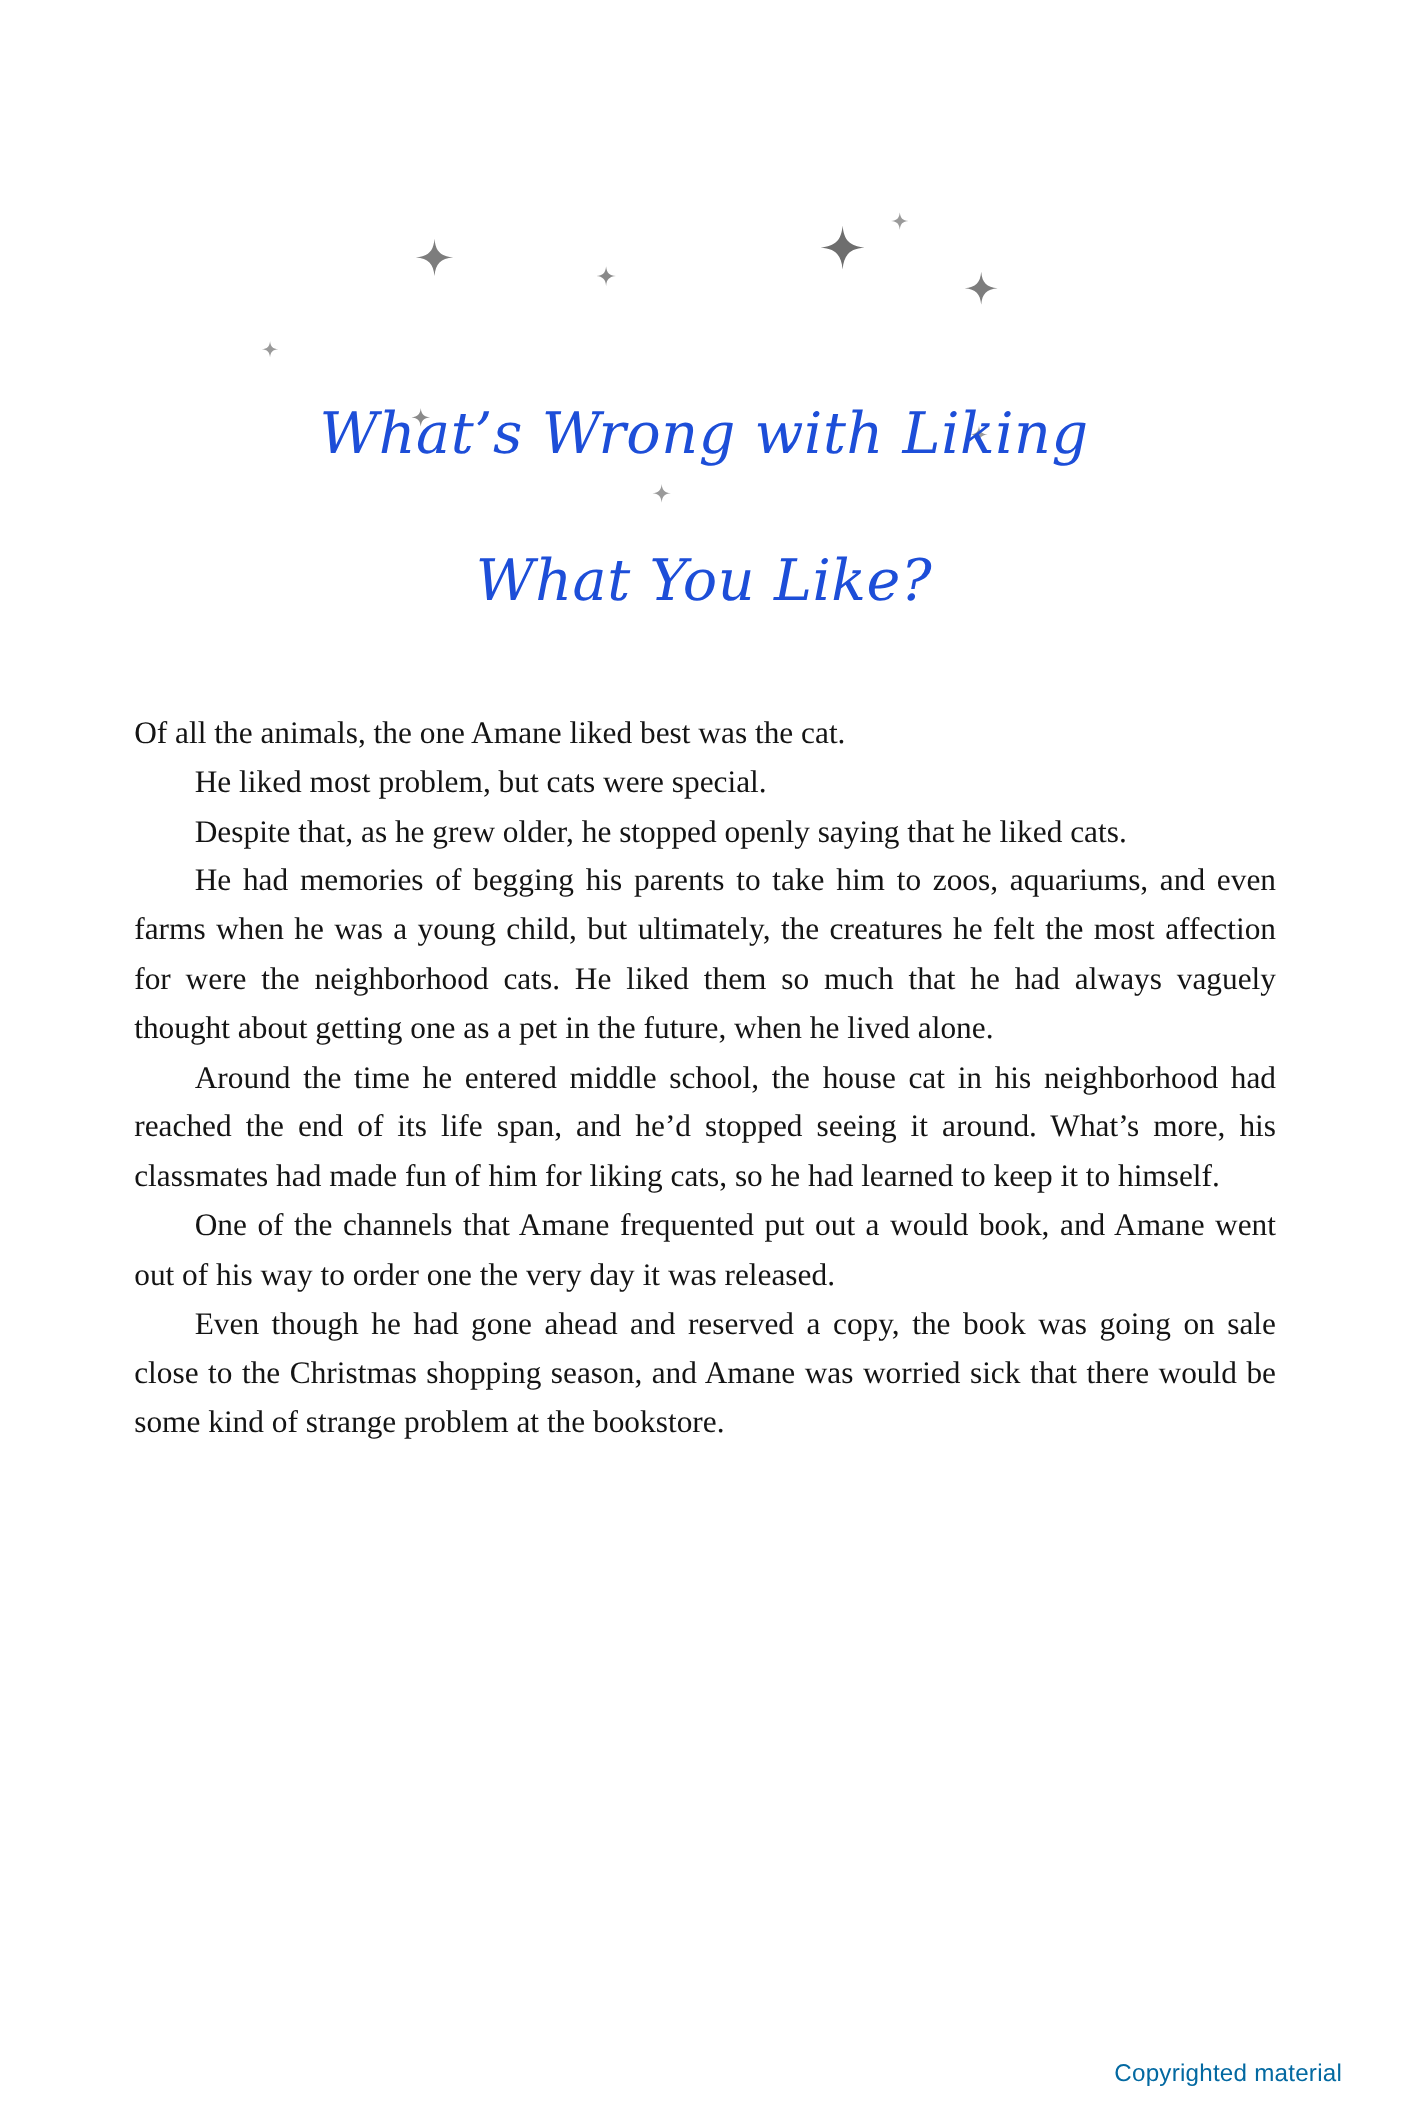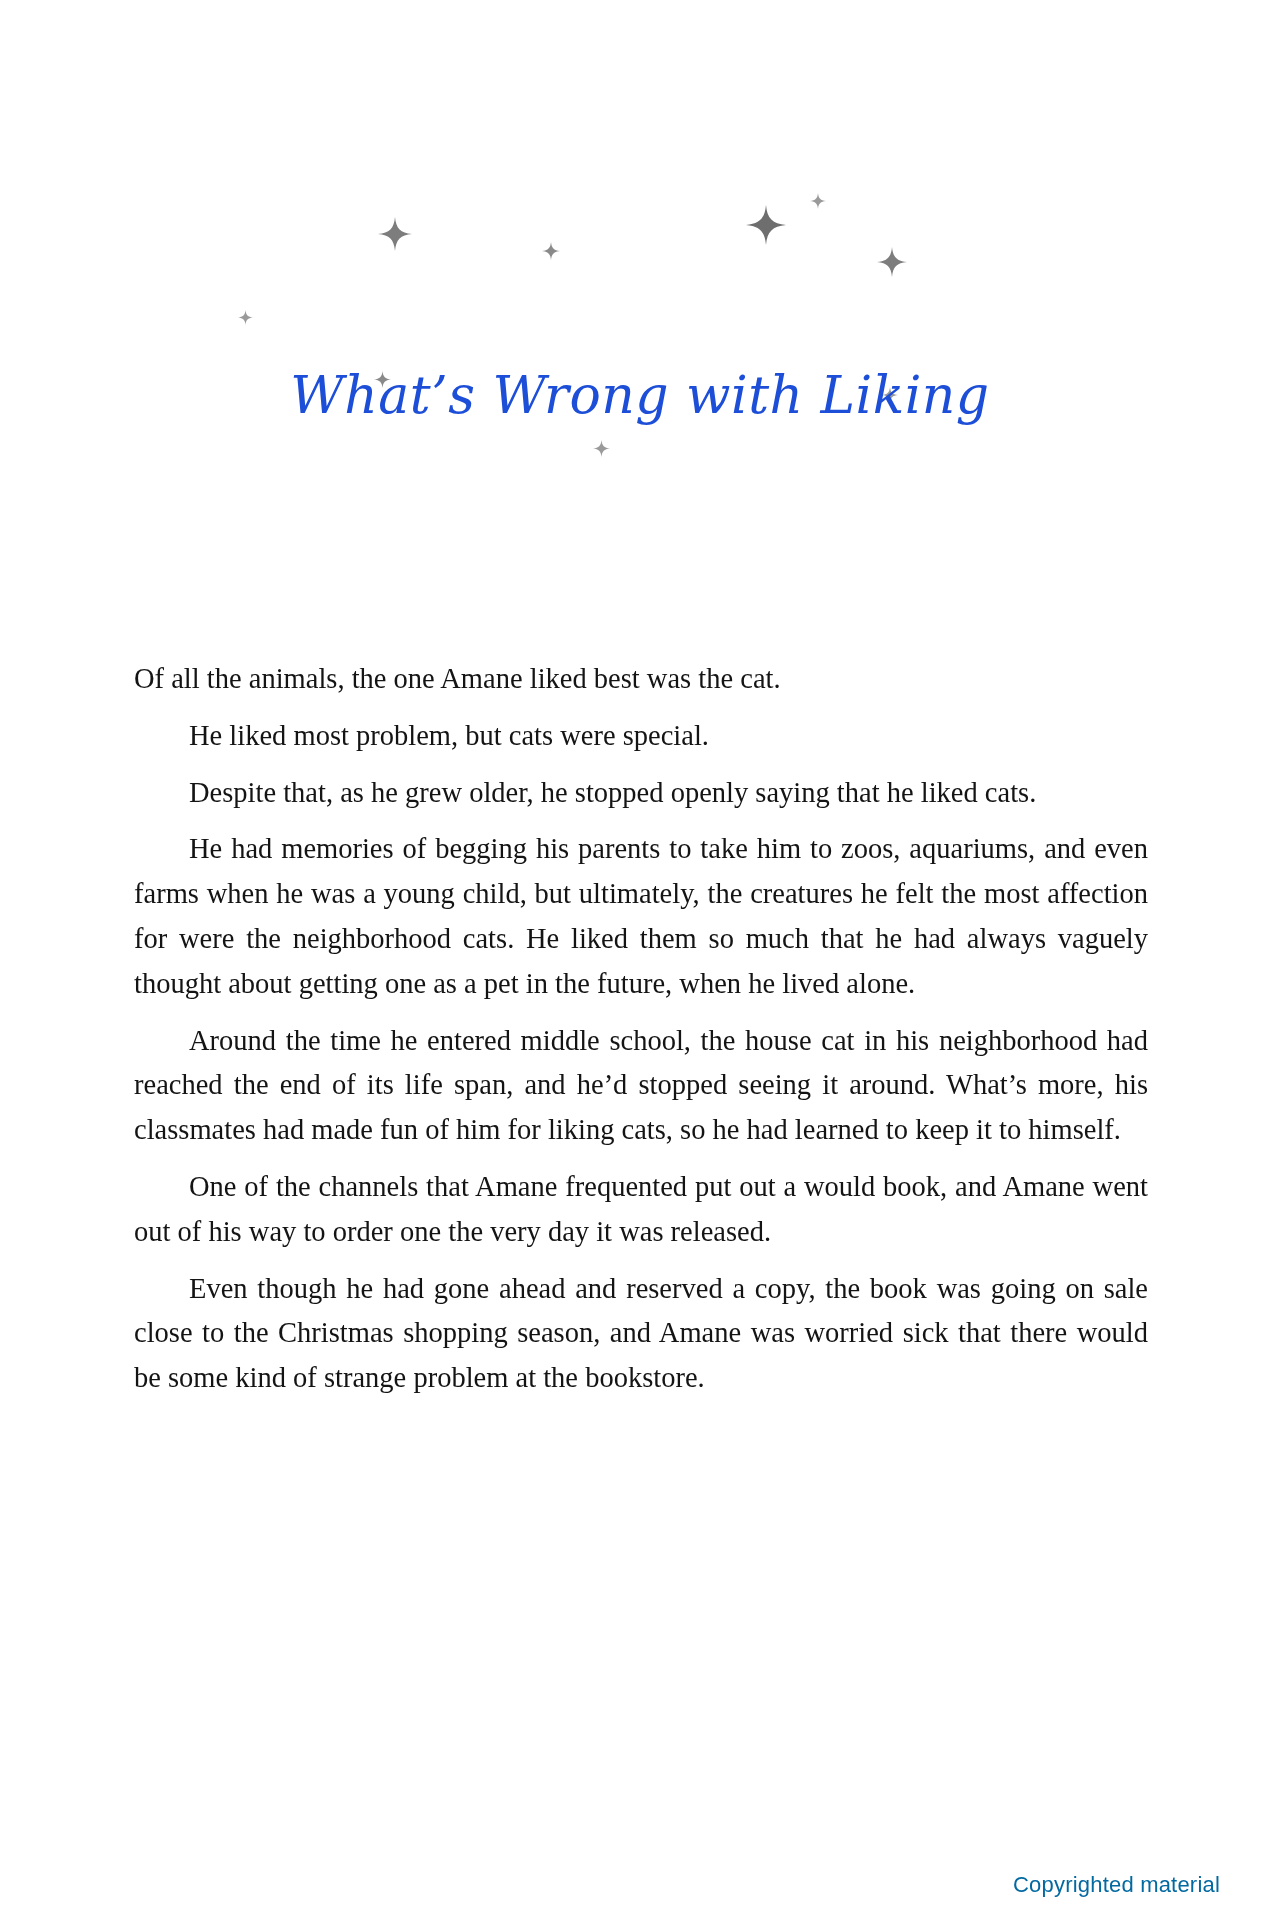--- a/index.html
+++ b/index.html
@@ -80,21 +80,21 @@
     top: 645px;
     width: 1038px;
     font-size: 28.5px;
     line-height: 44.8px;
     text-align: justify;
     text-justify: inter-word;
     color: #141414;
     font-family: "Liberation Serif", "DejaVu Serif", serif;
   }
   .body-text p {
-    margin: 12px;
+    margin: 0;
     text-indent: 55px;
     hyphens: none;
   }
   .body-text p.no-indent {
     text-indent: 0;
   }
   
   .body-text p {
     text-align-last: left;
   }
@@ -168,20 +168,21 @@
       </span>
 
       <span class="sparkle" style="left:343px; top:245px;">
         <svg width="17" height="17" viewBox="0 0 40 40" aria-hidden="true">
           <path d="M20 0 C21.2 13.5 26.5 18.8 40 20 C26.5 21.2 21.2 26.5 20 40 C18.8 26.5 13.5 21.2 0 20 C13.5 18.8 18.8 13.5 20 0 Z" fill="#9a9a9a"></path>
         </svg>
       </span>
 
       <h1 class="chapter-title">
         <span class="title-line-1">What’s Wrong with Liking</span>
+        <span class="title-line-2">What You Like?</span>
       </h1>
     </div>
   </div>
 
   <div class="body-text">
     <p class="no-indent">Of all the animals, the one Amane liked best was the cat.</p>
     <p>He liked most problem, but cats were special.</p>
     <p>Despite that, as he grew older, he stopped openly saying that he liked cats.</p>
     <p>He had memories of begging his parents to take him to zoos, aquariums, and even farms when he was a young child, but ultimately, the creatures he felt the most affection for were the neighborhood cats. He liked them so much that he had always vaguely thought about getting one as a pet in the future, when he lived alone.</p>
     <p>Around the time he entered middle school, the house cat in his neighborhood had reached the end of its life span, and he’d stopped seeing it around. What’s more, his classmates had made fun of him for liking cats, so he had learned to keep it to himself.</p>

